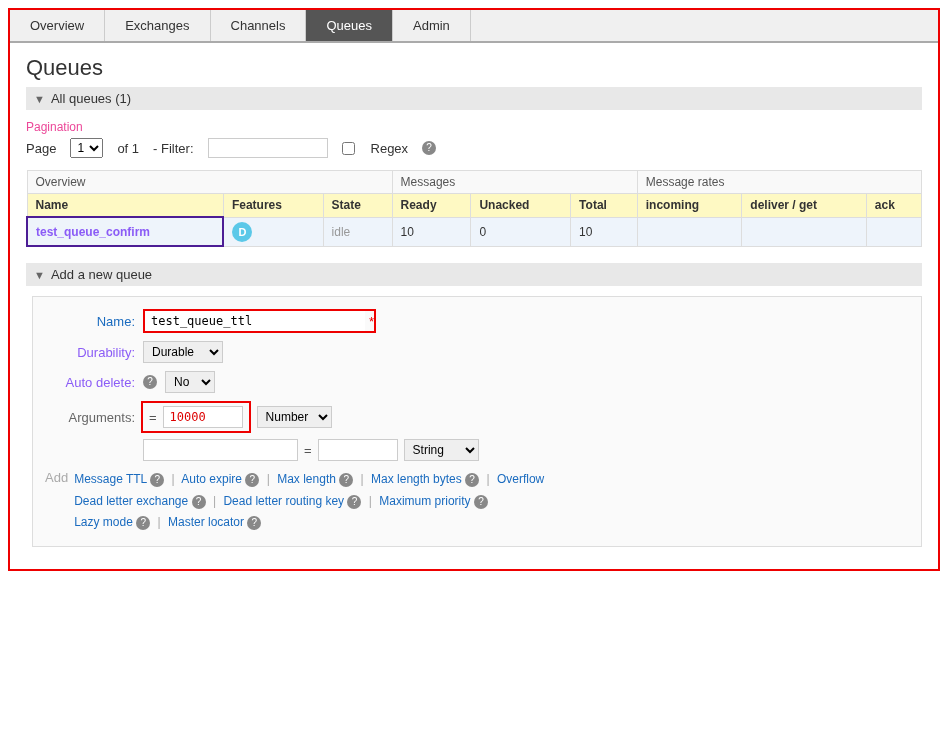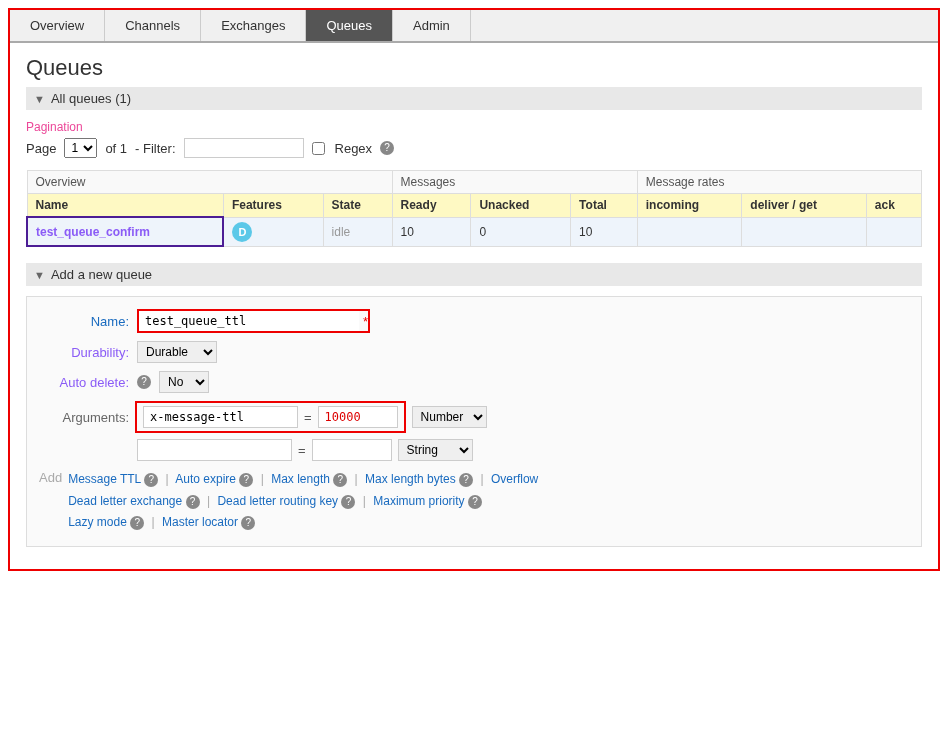--- a/index.html
+++ b/index.html
@@ -68,21 +68,21 @@
       margin-bottom: 12px;
     }
     .pagination-label {
       font-size: 12px;
       color: #ec4899;
       margin-bottom: 4px;
     }
     .pagination-controls {
       display: flex;
       align-items: center;
-      gap: 8px;
+      gap: 14px;
       font-size: 13px;
     }
     .pagination-controls select {
       font-size: 12px;
       padding: 1px 2px;
     }
     .pagination-controls input[type="text"] {
       width: 120px;
       border: 1px solid #ccc;
       padding: 2px 4px;
@@ -140,20 +140,21 @@
     .num-ready { color: #333; }
     .num-unacked { color: #333; }
     .num-total { color: #333; }
 
     
     .add-queue-section {
       border: 1px solid #ddd;
       padding: 12px;
       background: #fafafa;
       margin-bottom: 10px;
+      margin-left: 6px;
     }
     .form-row {
       display: flex;
       align-items: center;
       margin-bottom: 8px;
       gap: 8px;
     }
     .form-label {
       width: 90px;
       text-align: right;
@@ -264,22 +265,22 @@
       margin-left: 98px;
     }
   </style>
 </head>
 <body>
 
 <div class="outer-border">
 
   <nav class="nav-bar">
     <a class="nav-tab">Overview</a>
+    <a class="nav-tab">Exchanges</a>
     <a class="nav-tab">Channels</a>
-    <a class="nav-tab">Exchanges</a>
     <a class="nav-tab active">Queues</a>
     <a class="nav-tab">Admin</a>
   </nav>
 
   <div class="main-content">
 
     <h1 class="page-title">Queues</h1>
 
     <div class="section-header">
       <span class="arrow">▼</span>
@@ -368,21 +369,20 @@
         <span class="help-icon">?</span>
         <select class="form-select">
           <option>No</option>
           <option>Yes</option>
         </select>
       </div>
 
       <div class="args-row">
         <span class="args-label">Arguments:</span>
         <div style="border:2px solid #e00; display:inline-flex; align-items:center; padding:3px 6px; gap:6px;">
-          <input type="text" class="args-input-key" style="border: 1px solid rgb(204, 204, 204); padding: 3px 6px; font-family: monospace; font-size: 12px; width: 155px;" value="x-message-ttl">
           <span class="args-eq">=</span>
           <input type="text" class="args-input-val" style="border: 1px solid rgb(204, 204, 204); padding: 3px 6px; font-family: monospace; font-size: 12px; width: 80px; color: rgb(221, 0, 0);" value="10000">
         </div>
         <select class="args-type-select">
           <option>Number</option>
           <option>String</option>
           <option>Boolean</option>
           <option>List</option>
         </select>
       </div>

